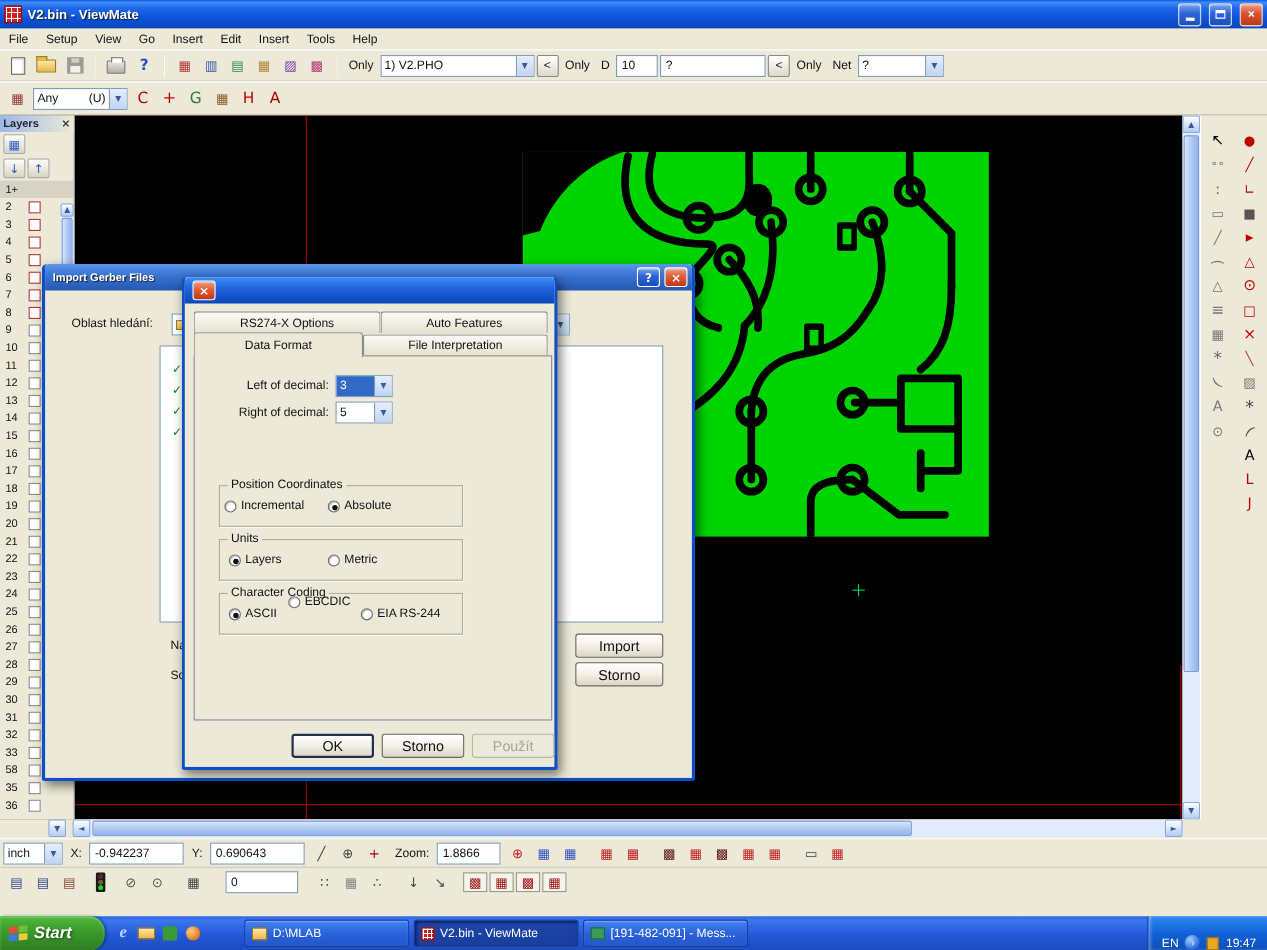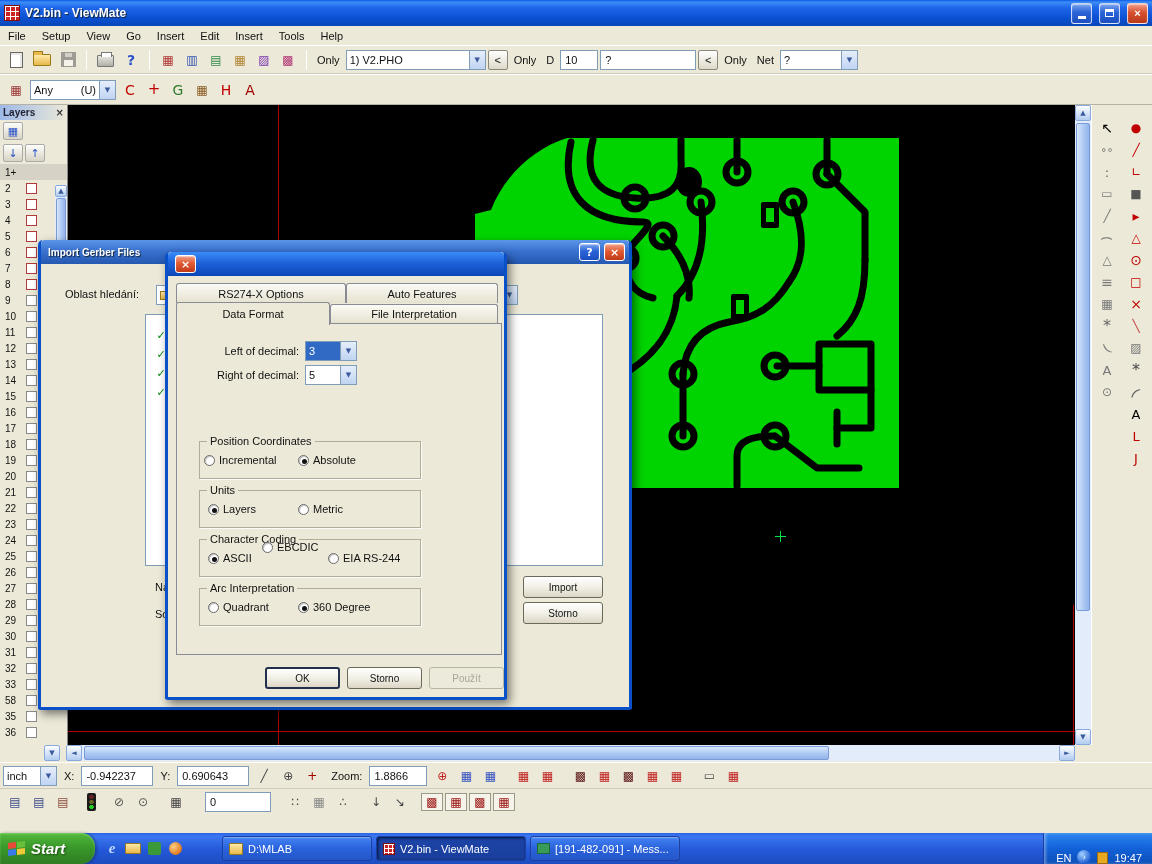--- a/index.html
+++ b/index.html
@@ -41,21 +41,21 @@
  radial-gradient(circle at 4.5px 9px,#662 2px,transparent 2.5px),
  radial-gradient(circle at 4.5px 14px,#2c2 2px,transparent 2.5px),#1a1a1a}
 .lbl{display:inline-flex;align-items:center;padding:0 4px;white-space:nowrap}
 .fld{background:#fff;border:1px solid #7f9db9;height:20px;display:flex;align-items:center;padding:0 4px}
 .combo{display:flex;height:20px;border:1px solid #7f9db9;background:#fff}
 .combo .val{flex:1;display:flex;align-items:center;padding:0 3px;overflow:hidden;white-space:nowrap}
 .combo .val.spread{justify-content:space-between}
 .combo .arrow{width:16px;border-left:1px solid #7f9db9;display:flex;align-items:center;justify-content:center;
  font-size:7px;color:#3a5a9c;background:linear-gradient(#e6eefb,#c0d4f2);font-family:"DejaVu Sans",sans-serif}
 .combo.sel .val{background:#316ac5;color:#fff}
-.w140{width:140px}.w96{width:96px}.w86{width:86px}.w78{width:78px}.w66{width:66px}.w58{width:58px}.w54{width:54px}.w92{width:72px}.w38{width:38px}
+.w140{width:140px}.w96{width:96px}.w86{width:86px}.w78{width:78px}.w66{width:66px}.w58{width:58px}.w54{width:54px}.w92{width:86px}.w38{width:38px}
 .smbtn{width:20px;height:20px;border:1px solid #8a8a7a;border-radius:2px;background:linear-gradient(#fff,#ded9c8);
  display:flex;align-items:center;justify-content:center}
 
 .ic-new{width:13px;height:16px;background:#fff;border:1px solid #666;box-shadow:inset -2px 2px 0 #e8e8e8}
 .ic-open{width:18px;height:12px;background:linear-gradient(#ffe9a8,#e8b84a);border:1px solid #9a7a1a;border-radius:1px;position:relative}
 .ic-open::before{content:'';position:absolute;top:-4px;left:-1px;width:8px;height:3px;background:#e8b84a;border:1px solid #9a7a1a;border-bottom:none}
 .ic-save{width:15px;height:15px;background:#1d3f9e;position:relative}
 .ic-save::before{content:'';position:absolute;left:3px;bottom:1px;right:3px;height:6px;background:#fff}
 .ic-save::after{content:'';position:absolute;left:4px;top:1px;right: 4px;height:4px;background:#9ab4d8}
 .ic-print{width:17px;height:12px;background:linear-gradient(#e8e8e0,#b0b0a8);border:1px solid #777;border-radius:1px;position:relative;margin-top:3px}
@@ -140,21 +140,21 @@
  background:linear-gradient(#3a8cf8,#1e62d8 45%,#0a46b8)}
 .dlg-title.inactive{background:linear-gradient(#5a96e8,#3a72d0 45%,#2558b0)}
 .dlg-title-text{font-weight:bold;font-size:10px;text-shadow:1px 1px 1px #123;flex:1;white-space:nowrap;overflow:hidden}
 .dlg-close,.dlg-help{width:21px;height:18px;border-radius:3px;border:1px solid #fff;color:#fff;font-weight:bold;font-size:11px;
  display:flex;align-items:center;justify-content:center;font-family:"DejaVu Sans",sans-serif;box-shadow:inset 0 1px 1px rgba(255,255,255,.5)}
 .dlg-close{background:linear-gradient(#f0a088,#e25b33 45%,#c03a18)}
 .dlg-help{background:linear-gradient(#7ba4ef,#2a63d8 45%,#1c4fbe)}
 #import-dlg{left:38px;top:240px;width:594px;height:470px;z-index:50}
 #gerber-dlg{left:165px;top:252px;width:342px;height:448px;z-index:60}
 .xpbtn{position:absolute;height:22px;border:1px solid #6a6a5a;border-radius:3px;display:flex;align-items:center;justify-content:center;
- background:linear-gradient(#ffffff,#f2f0e6 50%,#dcd6c6);font-family:"Liberation Sans",sans-serif;font-size:10px;color:#111}
+ background:linear-gradient(#ffffff,#f2f0e6 50%,#dcd6c6);font-family:"Liberation Sans",sans-serif;font-size:13px;color:#111}
 .xpbtn.default{border:2px solid #23304d}
 .xpbtn.disabled{color:#a9a695;border-color:#b9b5a5;background:#eceadb}
 
 .places{position:absolute;left:12px;top:74px;width:88px;height:382px;background:#f1efe4;border:1px solid #b5b2a5;
  box-shadow:inset 1px 1px 2px rgba(0,0,0,.15);display:flex;flex-direction:column;align-items:center;padding-top:12px;gap:16px}
 .place{display:flex;flex-direction:column;align-items:center;gap:3px;width:100%}
 .plicon{width:28px;height:24px;position:relative}
 .pllabel{font-size:10px;text-align:center;line-height:1.15;padding:0 2px}
 .recent-documents-icon{background:radial-gradient(circle at 14px 9px,#eef6ff 4px,#3a77d0 4.5px 7.5px,transparent 8px),linear-gradient(transparent 12px,#f0c860 12px)}
 .desktop-icon{background:linear-gradient(#6db1f5,#1d58b0);border:2px solid #445;border-radius:2px;height:18px}
@@ -931,29 +931,18 @@
       <label class="radio-item" style="left:62px;top:1px">
         <span class="radio"></span>
         <span>EBCDIC</span>
       </label>
       <label class="radio-item" style="left:128px;top:12px">
         <span class="radio"></span>
         <span>EIA RS-244</span>
       </label>
     </div>
 
-    <div class="group" style="left:22px;top:264px;width:222px;height:38px">
-      <span class="group-label">Arc Interpretation</span>
-      <label class="radio-item" style="left:8px;top:12px">
-        <span class="radio"></span>
-        <span>Quadrant</span>
-      </label>
-      <label class="radio-item" style="left:98px;top:12px">
-        <span class="radio checked"></span>
-        <span>360 Degree</span>
-      </label>
-    </div>
   </div>
 
   <div class="xpbtn default" style="left:97px;top:415px;width:75px">OK</div>
   <div class="xpbtn" style="left:179px;top:415px;width:75px">Storno</div>
   <div class="xpbtn disabled" style="left:261px;top:415px;width:75px">Použít</div>
 </div>
 
 </body></html>

